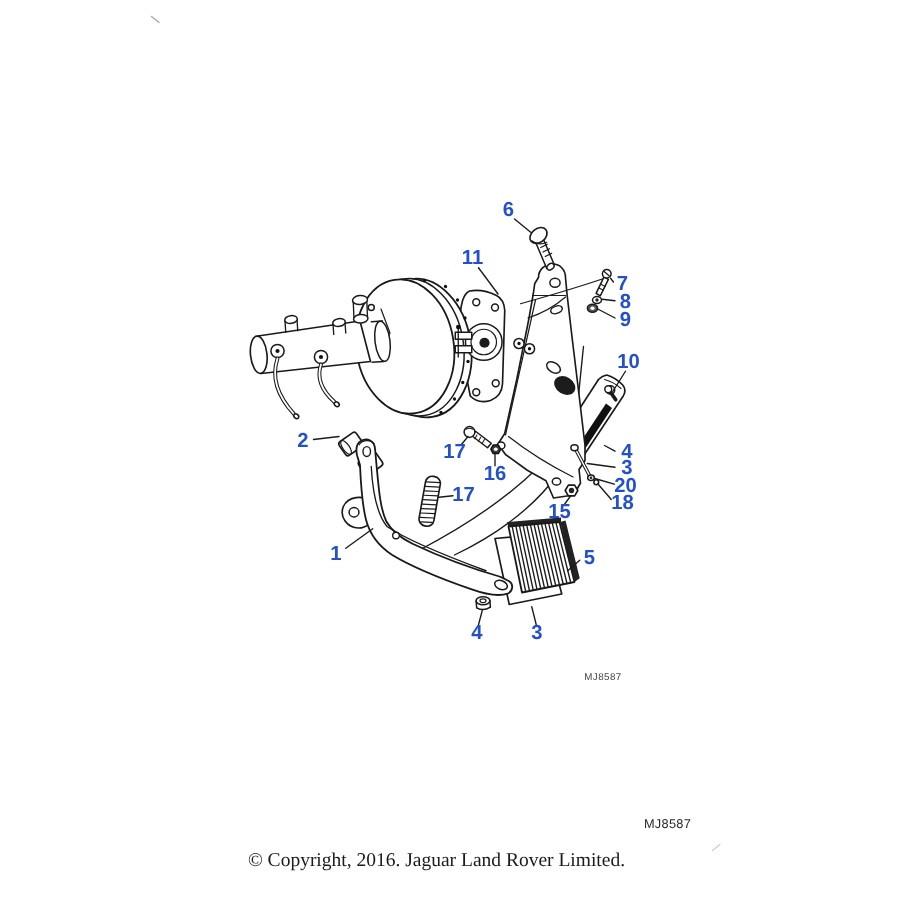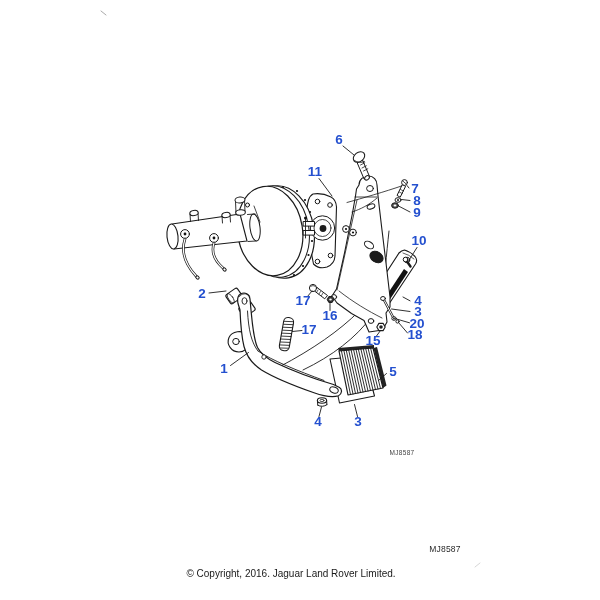--- a/index.html
+++ b/index.html
@@ -5,21 +5,21 @@
   html,body{margin:0;padding:0;background:#fff;}
   #page{position:relative;width:600px;height:600px;background:#fff;overflow:hidden;
         font-family:"Liberation Sans","DejaVu Sans",sans-serif;}
   svg{position:absolute;left:0;top:0;}
   .co{position:absolute;transform:translate(-50%,-50%);color:#2450cf;font-weight:700;
       font-size:13.5px;letter-spacing:0;line-height:1;white-space:nowrap;cursor:default;}
   .code-small{position:absolute;transform:translate(-50%,-50%);font-size:6.5px;color:#444;
       letter-spacing:.3px;}
   .code-br{position:absolute;transform:translate(-50%,-50%);font-size:8.5px;color:#2a2a2a;
       letter-spacing:.2px;}
-  .copyright{position:absolute;transform:translate(-50%,-50%);font-size:10px;color:#1a1a1a;}
+  .copyright{position:absolute;transform:translate(-50%,-50%);font-size:13px;color:#1a1a1a;font-family:Liberation Serif, serif;}
 </style>
 </head>
 <body>
 
 <div id="page">
 
 <svg width="600" height="600" viewBox="0 0 600 600">
   <g fill="none" stroke="#1a1a1a" stroke-width="1" stroke-linecap="round" stroke-linejoin="round">
 
     <path d="M101,11 L106,15" stroke="#aaa" stroke-width="1"></path>

